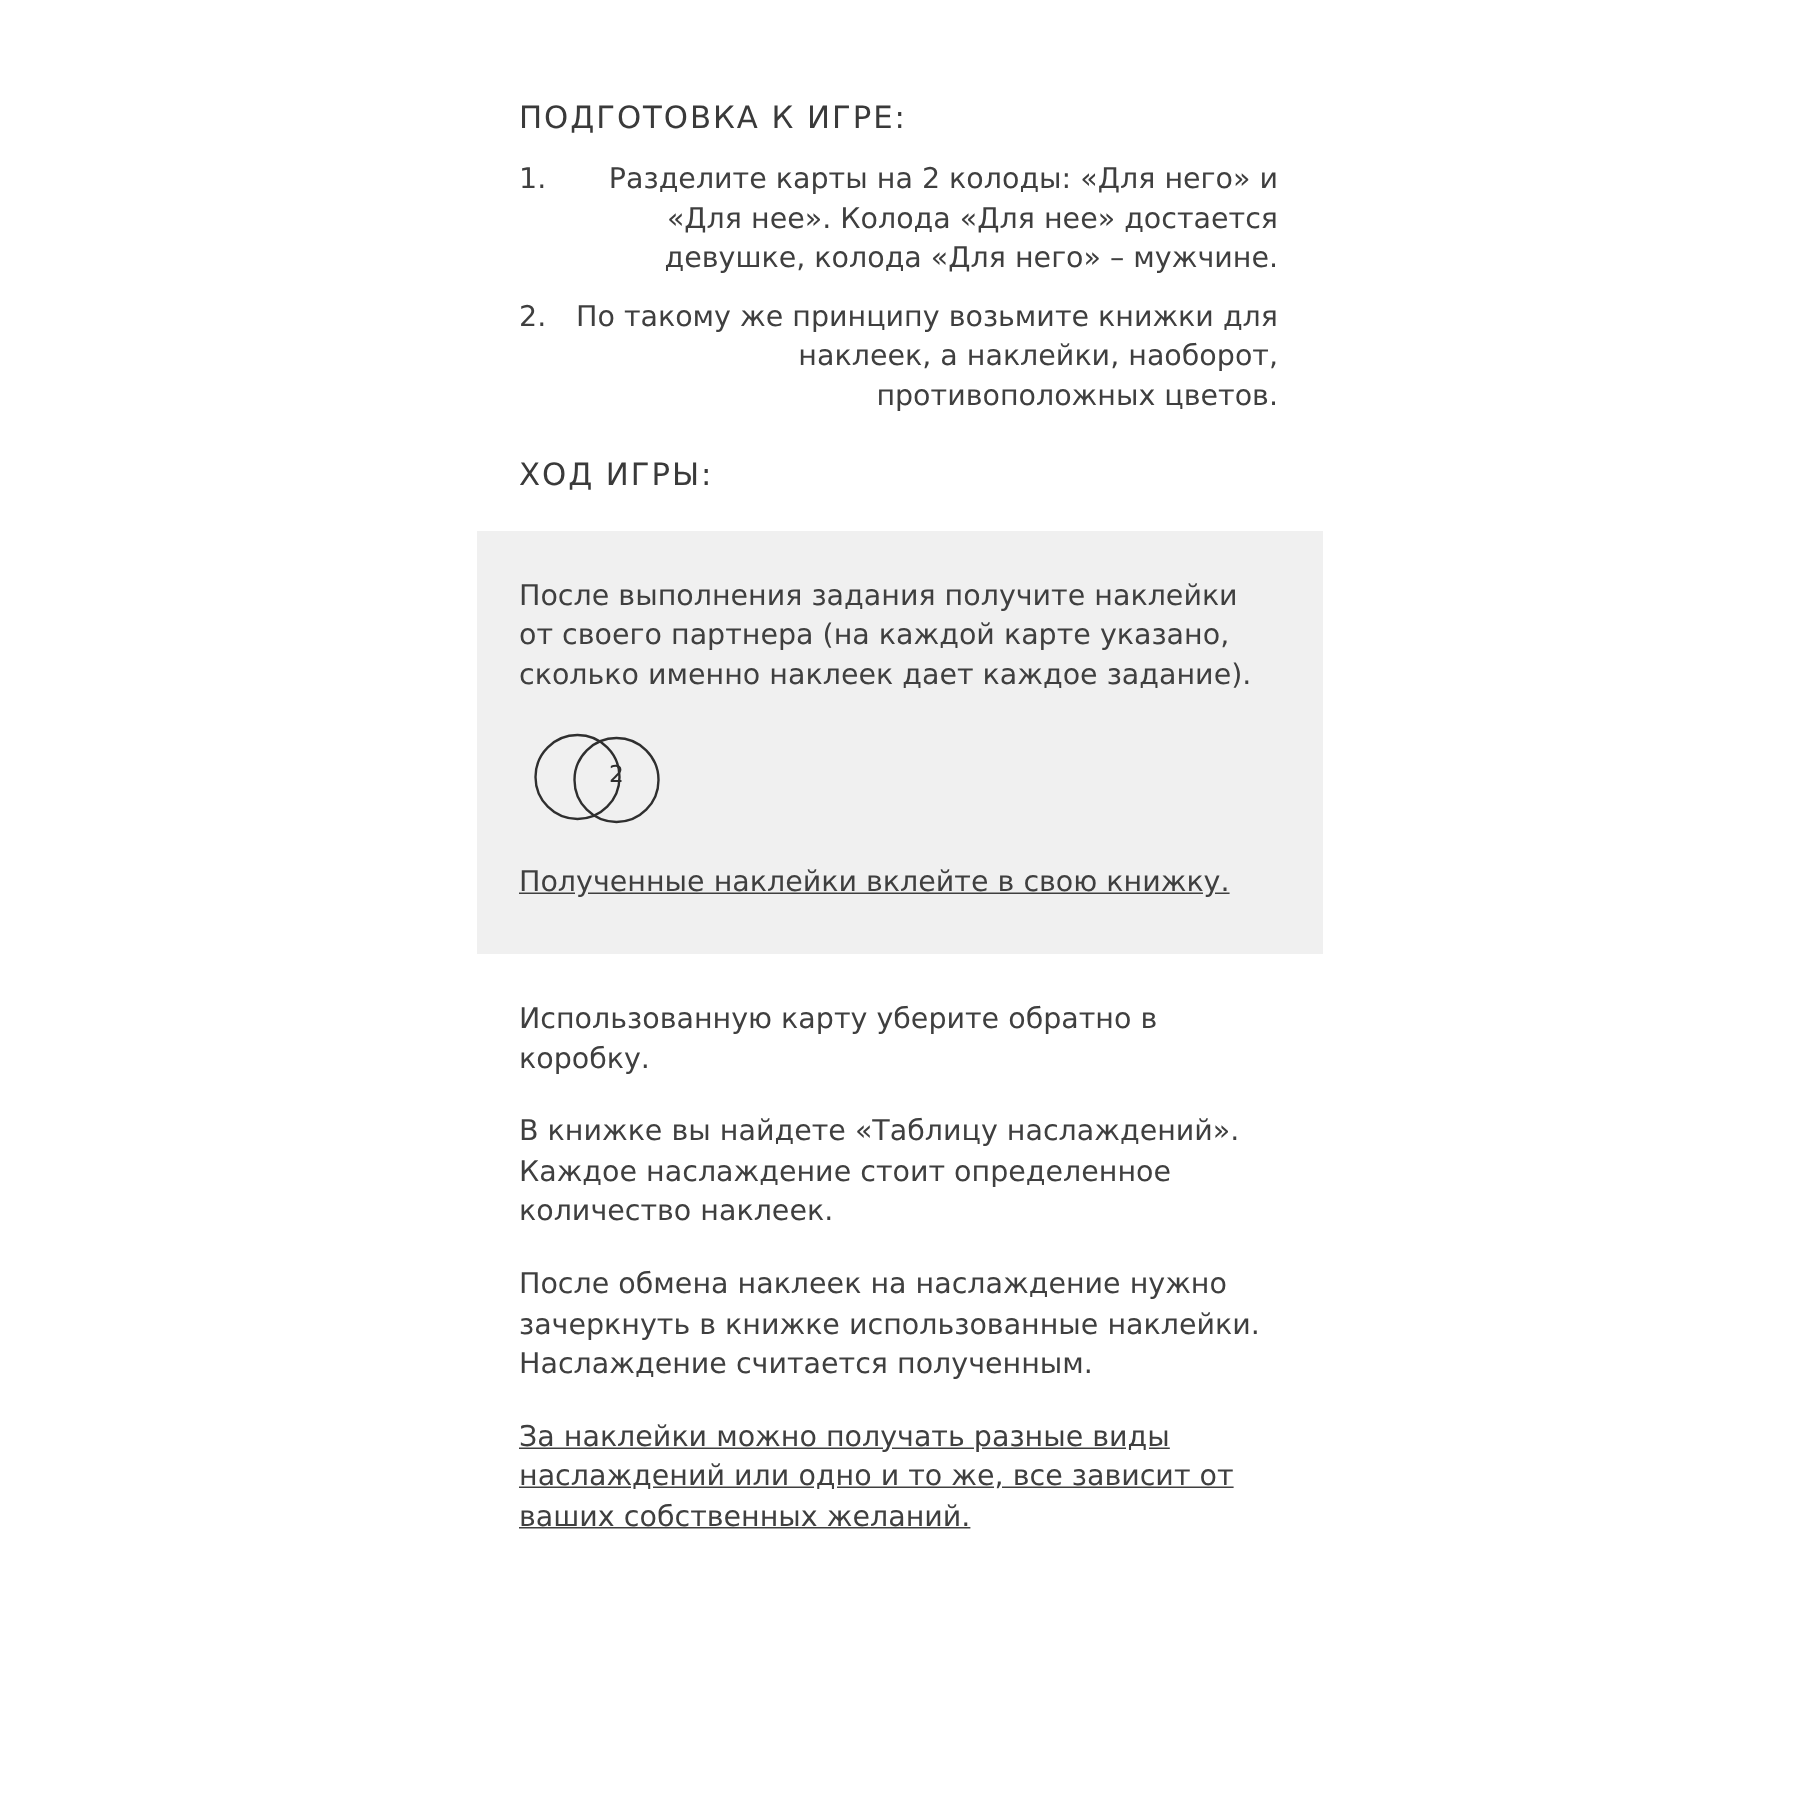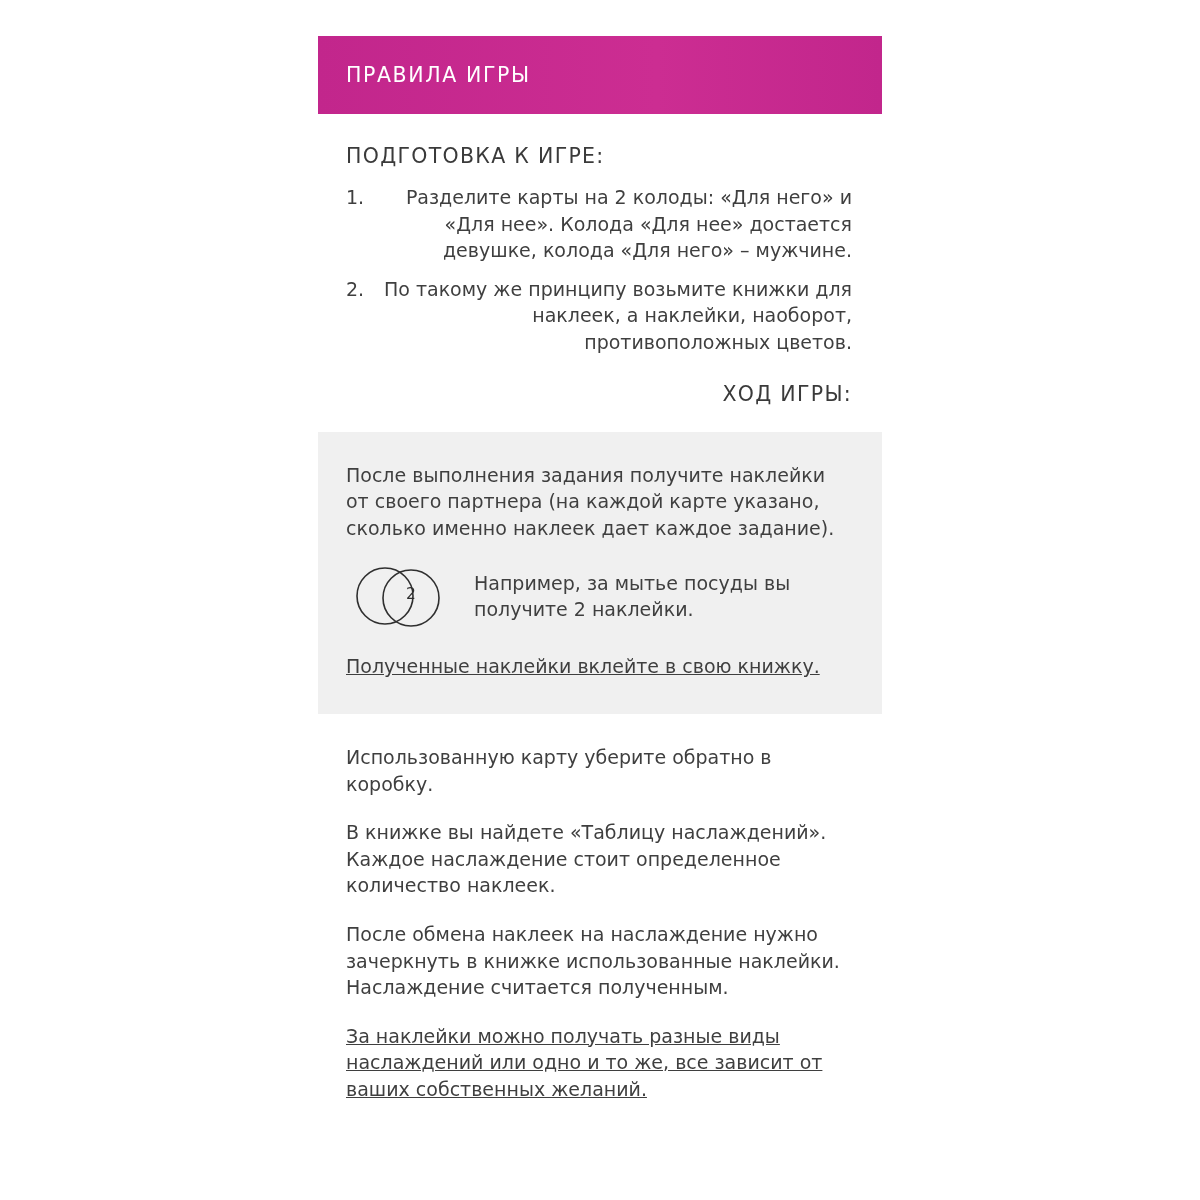--- a/index.html
+++ b/index.html
@@ -89,21 +89,20 @@
     font-size: 19px;
     line-height: 1.40;
     color: #3f3f3f;
     margin-bottom: 22px;
   }
   p.para:last-child { margin-bottom: 0; text-decoration: underline; }
 
   .heading-tail {
     margin-top: 26px;
     margin-bottom: 2px;
-    text-align: right;
   }
 
   
   .example-row {
     display: flex;
     align-items: center;
     gap: 22px;
     margin-bottom: 24px;
     padding-left: 6px;
   }
@@ -130,23 +129,20 @@
   }
   .sec-top-pad { padding-top: 30px; }
   .sec-bottom-pad { padding-bottom: 34px; }
 </style>
 </head>
 <body>
 
 <div class="page">
   <div class="card">
 
-    <div class="header-band">
-      <div class="header-title">ПРАВИЛА ИГРЫ</div>
-    </div>
 
     <div class="section white sec-top-pad">
       <div class="section-heading">ПОДГОТОВКА К ИГРЕ:</div>
 
       <ol class="rules-list">
         <li>Разделите карты на 2 колоды: «Для него» и «Для нее». Колода «Для нее» достается девушке, колода «Для него» – мужчине.</li>
         <li>По такому же принципу возьмите книжки для наклеек, а наклейки, наоборот, противоположных цветов.</li>
       </ol>
 
       <div class="section-heading heading-tail">ХОД ИГРЫ:</div>
@@ -157,21 +153,20 @@
       <p class="para">После выполнения задания получите наклейки от своего партнера (на каждой карте указано, сколько именно наклеек дает каждое задание).</p>
 
       <div class="example-row">
         <div class="sticker-mark">
           <svg width="100" height="66" viewBox="0 0 100 66" xmlns="http://www.w3.org/2000/svg">
             <circle cx="33" cy="33" r="28" fill="none" stroke="#2f2f2f" stroke-width="1.6"></circle>
             <circle cx="59" cy="35" r="28" fill="none" stroke="#2f2f2f" stroke-width="1.6"></circle>
           </svg>
           <span class="sticker-num">2</span>
         </div>
-        <div class="example-text">Например, за мытье посуды вы получите 2 наклейки.</div>
       </div>
 
       <p class="para">Полученные наклейки вклейте в свою книжку.</p>
     </div>
 
     <div class="section white sec-top-pad">
       <p class="para">Использованную карту уберите обратно в коробку.</p>
       <p class="para">В книжке вы найдете «Таблицу наслаждений». Каждое наслаждение стоит определенное количество наклеек.</p>
       <p class="para">После обмена наклеек на наслаждение нужно зачеркнуть в книжке использованные наклейки. Наслаждение считается полученным.</p>
       <p class="para">За наклейки можно получать разные виды наслаждений или одно и то же, все зависит от ваших собственных желаний.</p>

